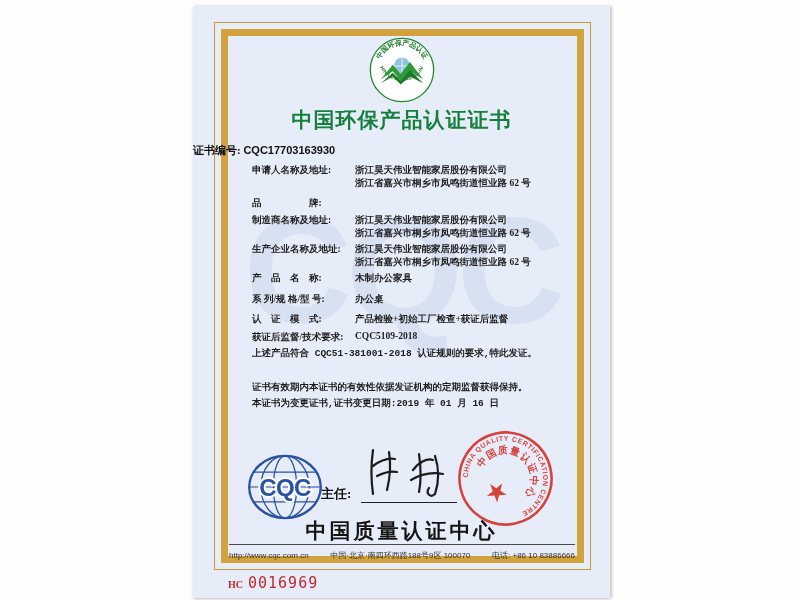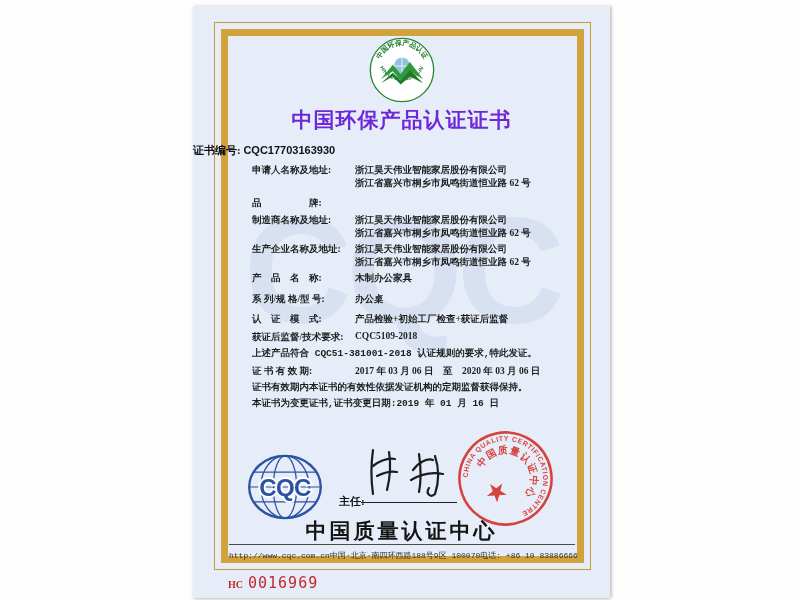--- a/index.html
+++ b/index.html
@@ -28,50 +28,50 @@
     text-align:center;
     font-family:"Liberation Sans",sans-serif;
     font-weight:bold;font-size:150px;letter-spacing:-6px;
     color:rgba(90,130,195,0.10);
     pointer-events:none;user-select:none;line-height:1;
   }
   .eco-logo{position:absolute;left:176px;top:30px;width:66px;height:68px;}
   .title{
     position:absolute;left:0;top:100px;width:100%;text-align:center;
     font-family:"Liberation Sans","DejaVu Sans",sans-serif;
-    font-size:21px;font-weight:bold;color:#6d28d9;letter-spacing:1px;
+    font-size:21px;font-weight:bold;color:#15803d;letter-spacing:1px;
     white-space:nowrap;
   }
   .cert-no{
     position:absolute;left:0;top:137px;width:100%;
     font-size:11px;font-weight:bold;color:#111;white-space:nowrap;
   }
   .cert-no .num{font-family:"Liberation Sans",sans-serif;}
   .row{position:absolute;left:0;width:100%;height:13px;white-space:nowrap;
        font-size:9.5px;font-weight:bold;color:#1d1d1d;}
   .lbl{position:absolute;left:59px;}
   .val{position:absolute;left:162px;}
   .stmt{position:absolute;left:59px;white-space:nowrap;
         font-size:9.5px;font-weight:bold;color:#1d1d1d;font-family:Liberation Mono, monospace;}
   .cqc-logo{position:absolute;left:53px;top:446px;width:78px;height:70px;}
-  .director{position:absolute;left:146px;top:479px;font-size:11px;font-weight:bold;color:#111;white-space:nowrap;margin-top:9px;}
+  .director{position:absolute;left:128px;top:479px;font-size:13px;font-weight:bold;color:#111;white-space:nowrap;}
   .sig-wrap{position:absolute;left:168px;top:438px;width:96px;height:58px;
             border-bottom:1.5px solid #222;}
   .sr-only{position:absolute;width:1px;height:1px;overflow:hidden;clip:rect(0 0 0 0);white-space:nowrap;}
   .seal{position:absolute;left:263px;top:423px;width:99px;height:99px;}
   .center-name{
     position:absolute;left:0;top:511px;width:100%;text-align:center;
     font-family:"Liberation Sans","DejaVu Sans",sans-serif;
     font-size:21px;font-weight:bold;color:#141414;letter-spacing:3px;white-space:nowrap;
   }
   .foot-divider{position:absolute;left:36px;top:538px;width:346px;border-top:1px solid #4a4a4a;}
   .footer{
     position:absolute;left:36px;top:544px;width:346px;
     display:flex;justify-content:space-between;align-items:baseline;
-    font-family:Liberation Mono, monospace;
+    font-family:Liberation Sans, sans-serif;
     font-size:8px;color:#333;white-space:nowrap;
   }
   .serial{position:absolute;left:35px;top:568px;color:#c5272d;white-space:nowrap;}
   .serial .pfx{font-size:10px;font-weight:bold;margin-right:5px;font-family:"Liberation Serif",serif;margin-top:41px;}
   .serial .no{font-size:15px;font-family:"DejaVu Sans Mono",monospace;letter-spacing:1px;}
 </style>
 </head>
 <body>
 
 <div class="stage">
@@ -153,24 +153,20 @@
       <span class="val">产品检验+初始工厂检查+获证后监督</span>
     </div>
 
     <div class="row" style="top:325px">
       <span class="lbl">获证后监督/技术要求:</span>
       <span class="val">CQC5109-2018</span>
     </div>
 
     <div class="stmt" style="top:341px">上述产品符合 CQC51-381001-2018 认证规则的要求,特此发证。</div>
 
-    <div class="row" style="top:359px">
-      <span class="lbl">证 书 有 效 期:</span>
-      <span class="val">2017 年 03 月 06 日  至  2020 年 03 月 06 日</span>
-    </div>
 
     <div class="stmt" style="top:375px">证书有效期内本证书的有效性依据发证机构的定期监督获得保持。</div>
     <div class="stmt" style="top:391px">本证书为变更证书,证书变更日期:2019 年 01 月 16 日</div>
 
     <svg class="cqc-logo" viewBox="0 0 100 90">
       <ellipse cx="50" cy="45" rx="46" ry="40" fill="none" stroke="#2b52a3" stroke-width="3"></ellipse>
       <ellipse cx="50" cy="45" rx="31" ry="40" fill="none" stroke="#2b52a3" stroke-width="1.6"></ellipse>
       <ellipse cx="50" cy="45" rx="15" ry="40" fill="none" stroke="#2b52a3" stroke-width="1.6"></ellipse>
       <line x1="9" y1="26" x2="91" y2="26" stroke="#2b52a3" stroke-width="1.6"></line>
       <line x1="4" y1="45" x2="96" y2="45" stroke="#2b52a3" stroke-width="1.6"></line>

